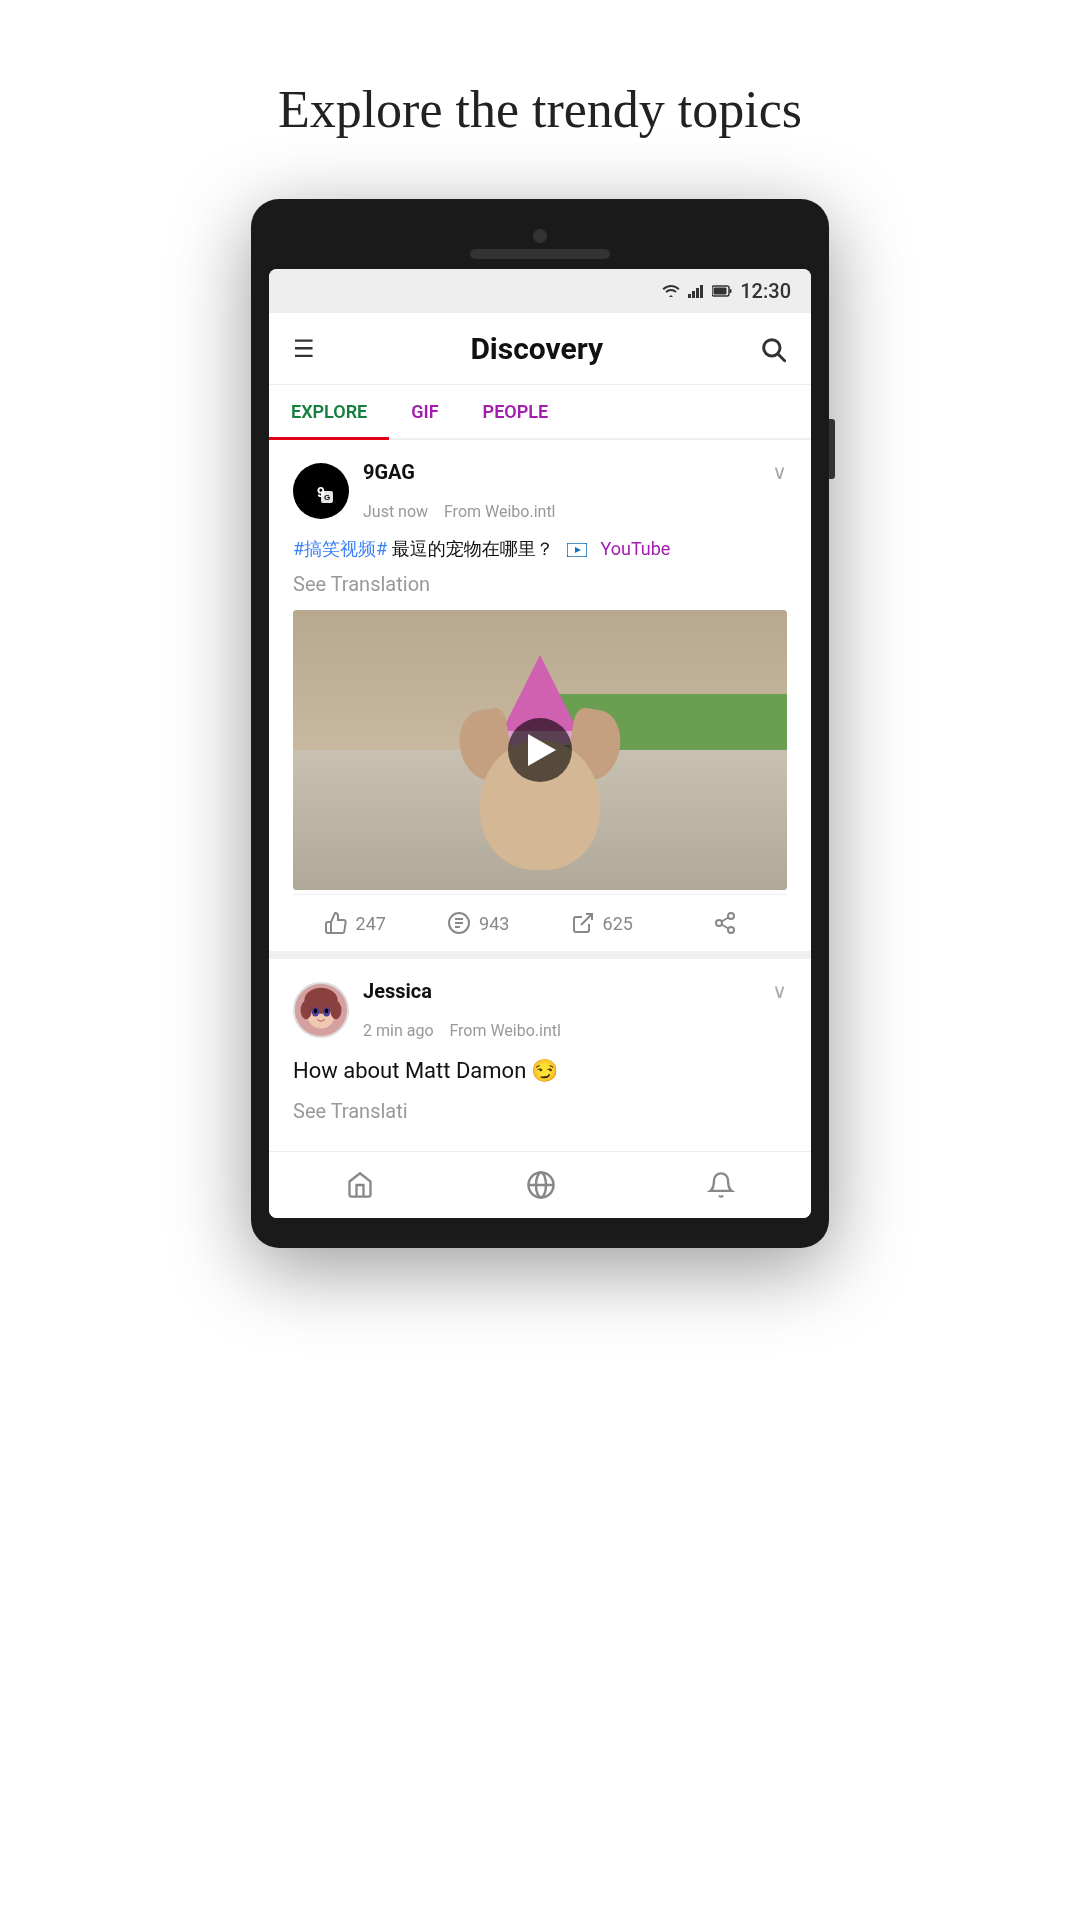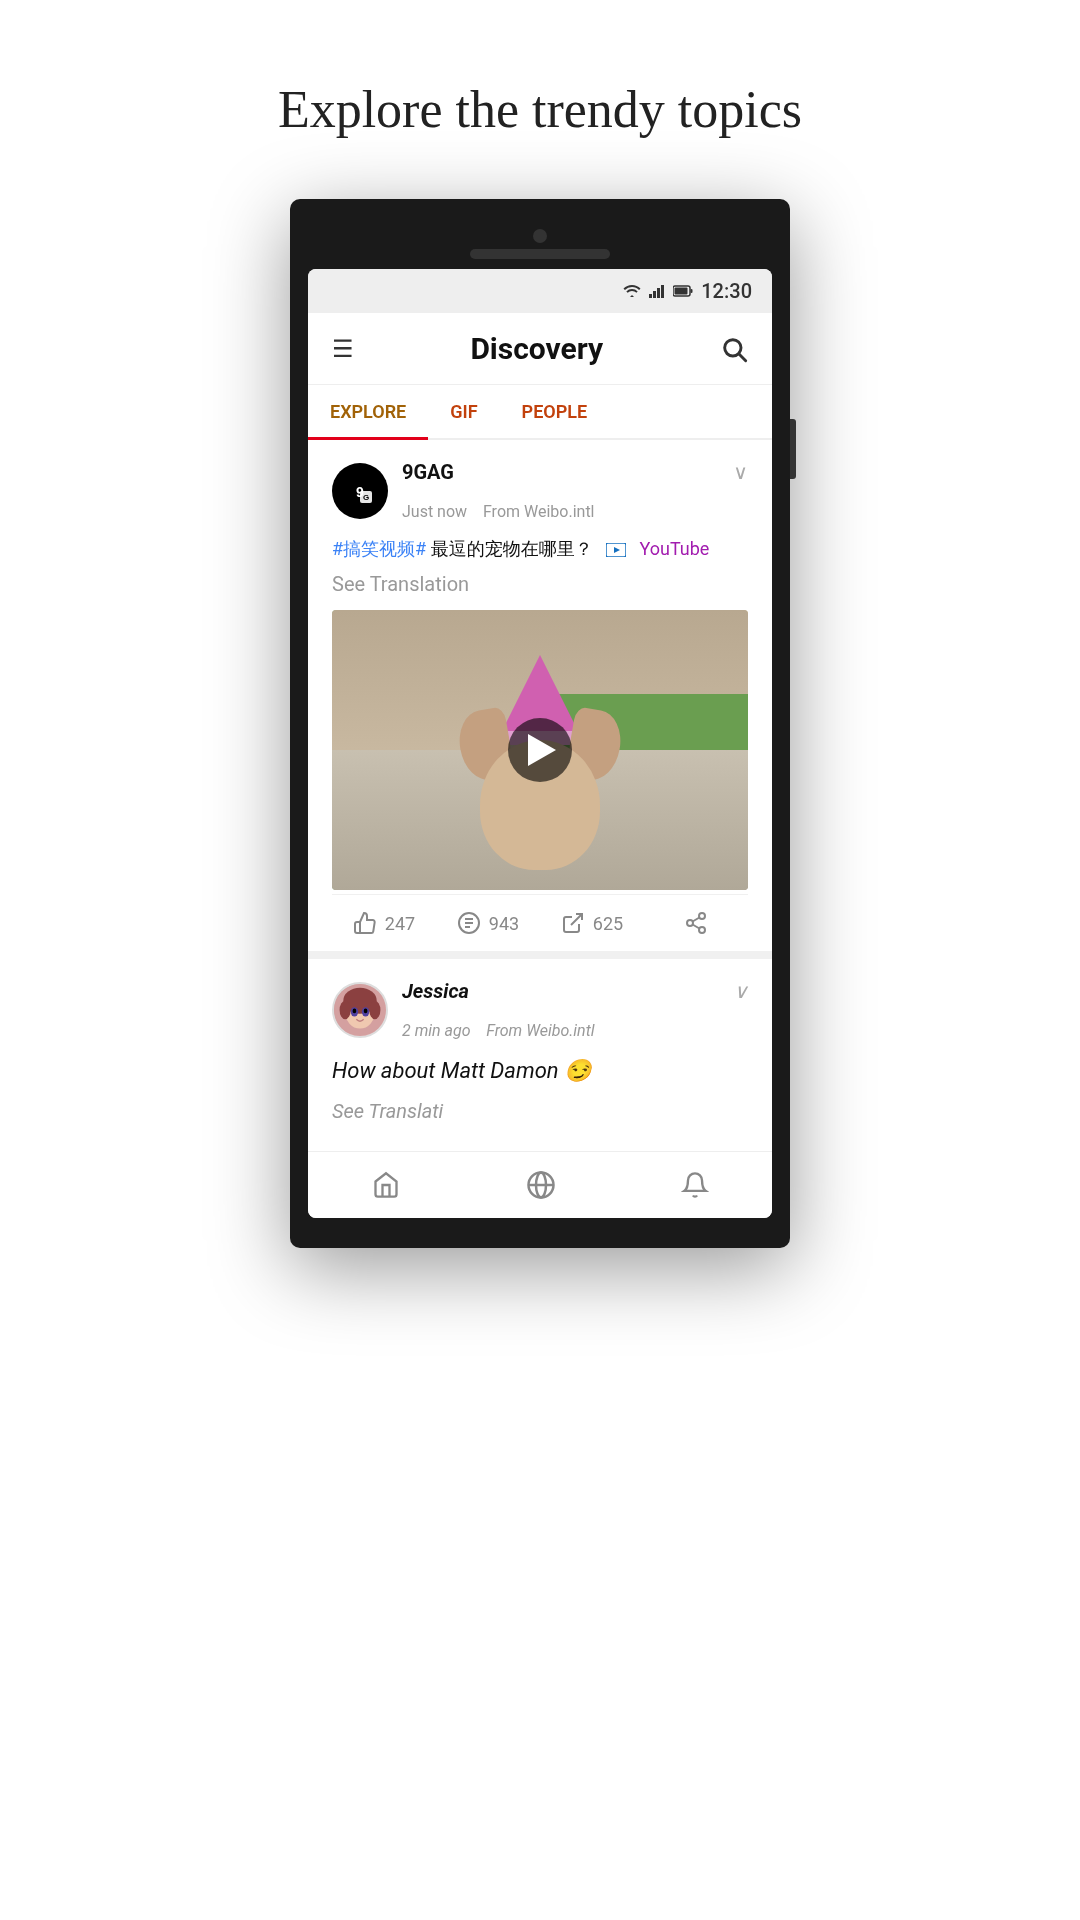--- a/index.html
+++ b/index.html
@@ -20,23 +20,23 @@
       font-weight: 300;
       color: #222;
       margin-top: 80px;
       margin-bottom: 60px;
       text-align: center;
       font-family: Liberation Serif, serif;
     }
 
     
     .phone-frame {
-      width: 500px;
+      width: 578px;
       background: #1a1a1a;
-      border-radius: 10px;
+      border-radius: 28px;
       padding: 30px 18px;
       box-shadow: 0 20px 80px rgba(0,0,0,0.4);
       position: relative;
     }
 
     .phone-notch-area {
       display: flex;
       flex-direction: column;
       align-items: center;
       margin-bottom: 10px;
@@ -112,28 +112,28 @@
     .tab-bar {
       background: #ffffff;
       display: flex;
       border-bottom: 2px solid #eee;
     }
 
     .tab-item {
       padding: 16px 22px;
       font-size: 18px;
       font-weight: 600;
-      color: #c2410c;
+      color: #a21caf;
       cursor: pointer;
       position: relative;
       white-space: nowrap;
     }
 
     .tab-item.active {
-      color: #a16207;
+      color: #15803d;
     }
 
     .tab-item.active::after {
       content: '';
       position: absolute;
       bottom: -2px;
       left: 0;
       right: 0;
       height: 3px;
       background: #e2001a;
@@ -381,21 +381,20 @@
     .action-count {
       font-size: 18px;
       color: #888;
       text-align: right;
     }
 
     
     .post-card-2 {
       background: #ffffff;
       padding: 20px 24px 14px 24px;
-      font-style: italic;
     }
 
     .post-text-2 {
       font-size: 22px;
       color: #111;
       margin-bottom: 12px;
       line-height: 1.5;
     }
 
     

